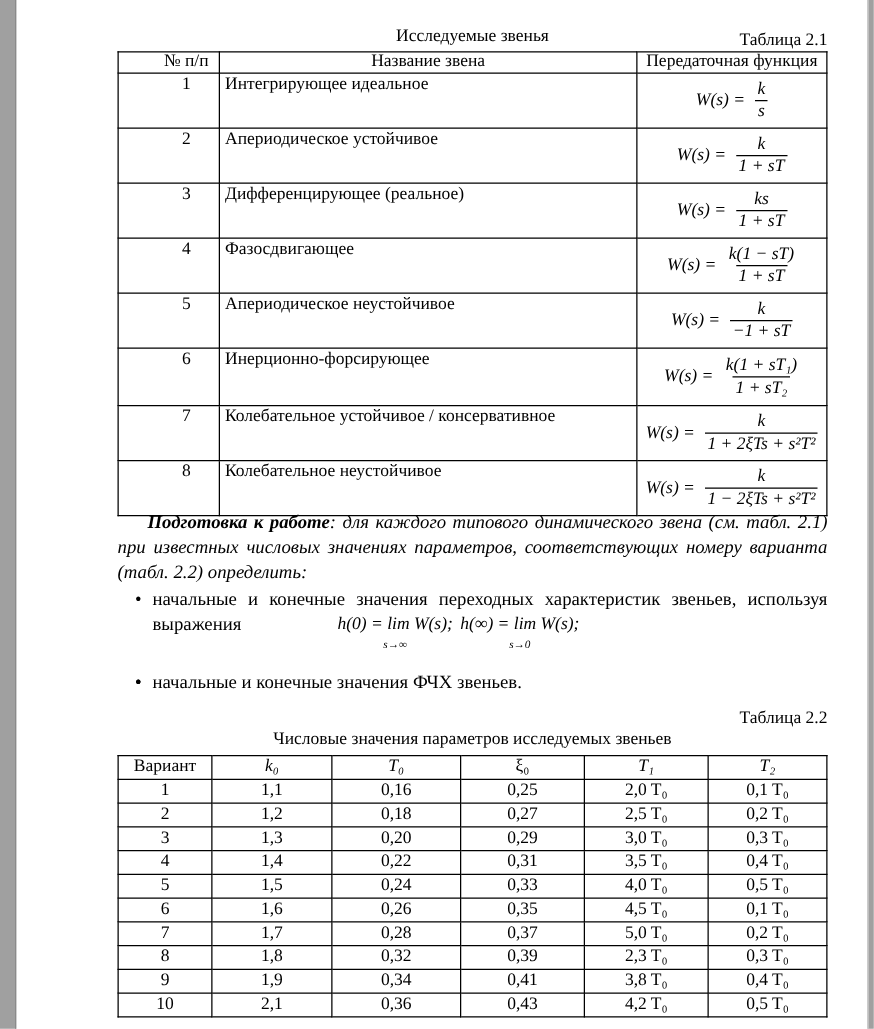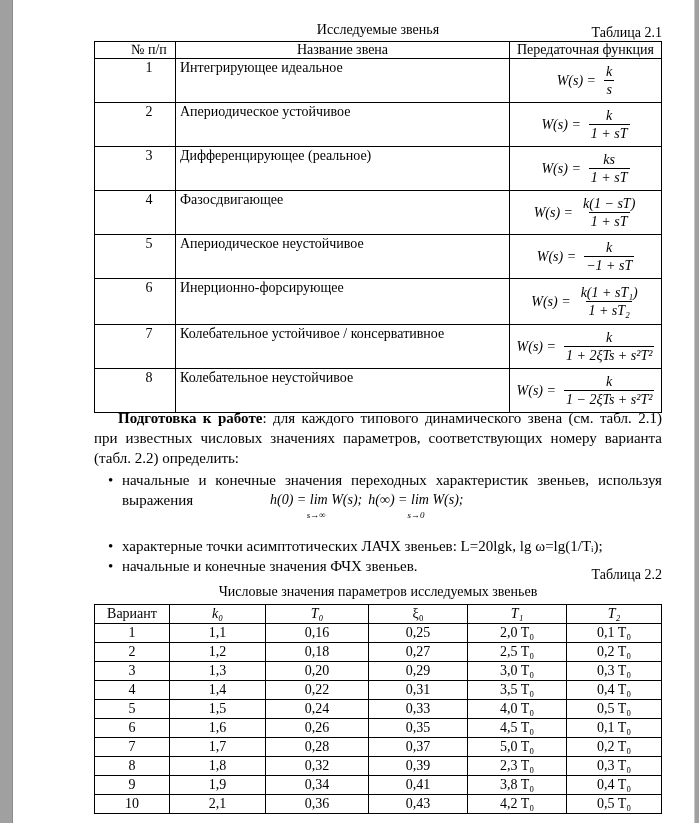--- a/index.html
+++ b/index.html
@@ -151,40 +151,39 @@
             <span class="lhs">W(s) =</span>
             <span class="frac">
               <span class="num">k</span>
               <span class="den">1 − 2ξTs + s²T²</span>
             </span>
           </span></td>
       </tr>
     </tbody>
 </table>
 
-<div class="para" style="top:408px; text-indent:24px;"><b>Подготовка к работе</b><span>: для каждого типового динамического звена (см. табл. 2.1) при известных числовых значениях параметров, соответствующих номеру варианта (табл. 2.2) определить:</span></div>
+<div class="para" style="top:408px; text-indent:24px;font-style:italic;"><b>Подготовка к работе</b><span>: для каждого типового динамического звена (см. табл. 2.1) при известных числовых значениях параметров, соответствующих номеру варианта (табл. 2.2) определить:</span></div>
 
 <div class="bullets" style="top:470px;">
   <div class="bullet">
     <span class="dot">•</span>
     <span style="text-align:justify; display:block;">начальные и конечные значения переходных характеристик звеньев, используя выражения</span>
     <span style="display:inline-flex; gap:6px; position:absolute; left:162px; top:20px; font-style:italic; font-size:14px;">
       <span class="lim">
           <span>h(0) = lim W(s);</span>
           <span class="sub">s→∞</span>
         </span>
       <span class="lim">
           <span>h(∞) = lim W(s);</span>
           <span class="sub">s→0</span>
         </span>
     </span>
   </div>
   <div class="bullet" style="margin-top:26px;">
     <span class="dot">•</span>
-    <span>характерные точки асимптотических ЛАЧХ звеньев: L=20lgk,  lg ω=lg(1/Tᵢ);</span>
   </div>
   <div class="bullet">
     <span class="dot">•</span>
     <span>начальные и конечные значения   ФЧХ звеньев.</span>
   </div>
 </div>
 
 <div class="abs tcap-label" style="left:94px; top:567px; width:568px;">Таблица 2.2</div>
 <div class="abs tcap-title" style="left:94px; top:584px; width:568px;">Числовые значения параметров исследуемых звеньев</div>
 

